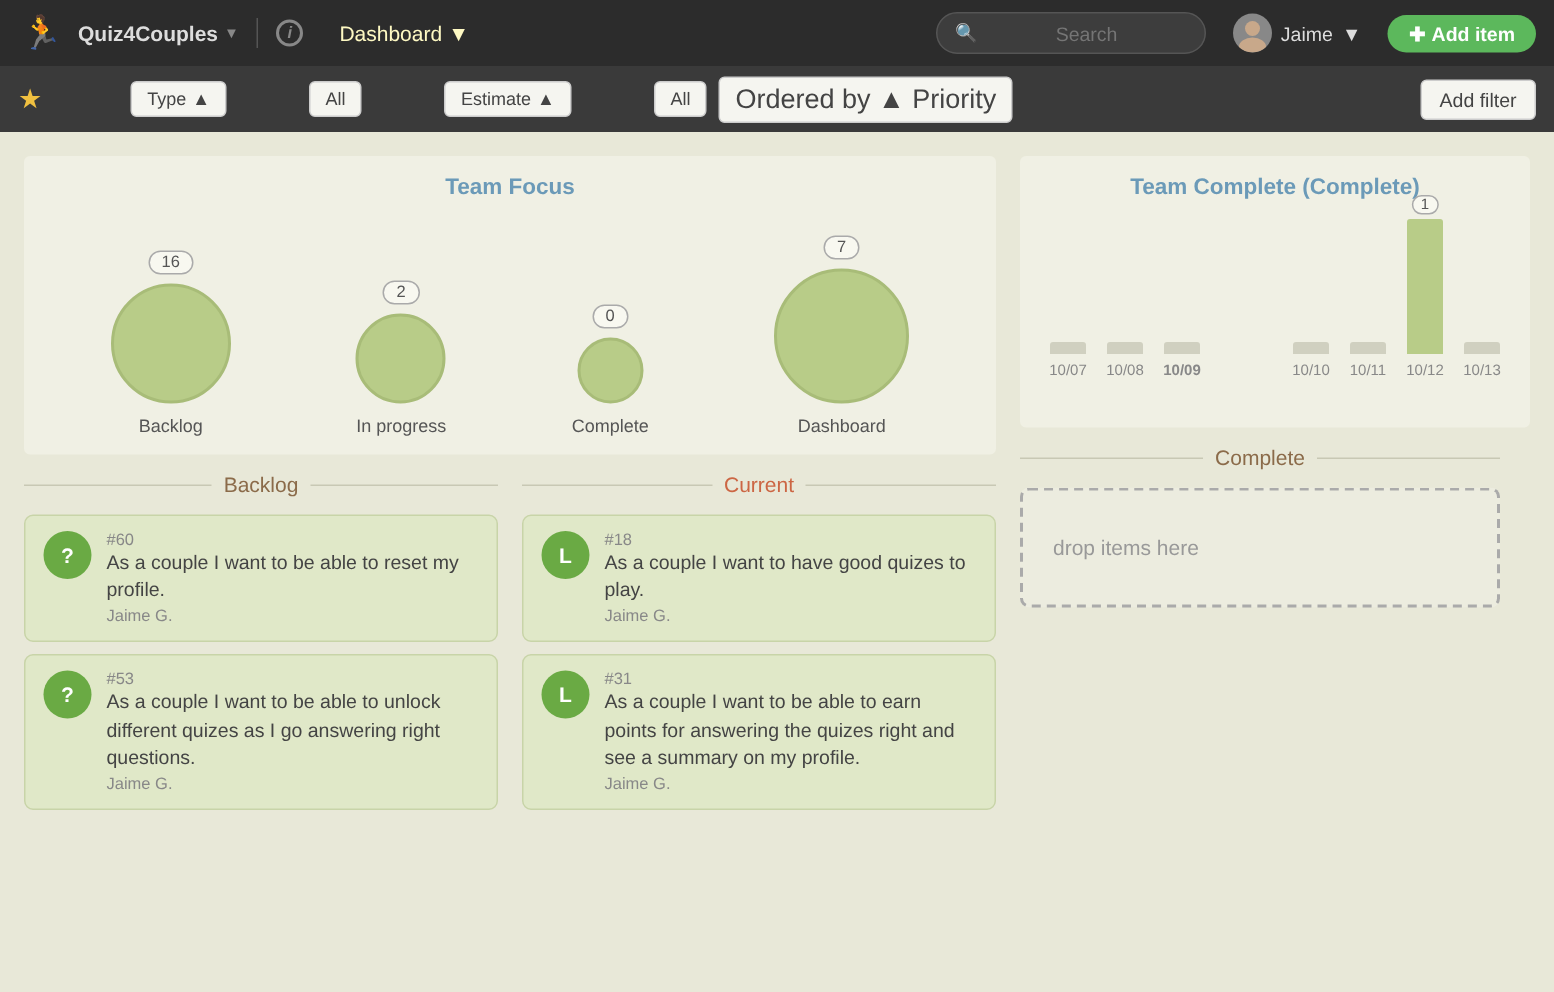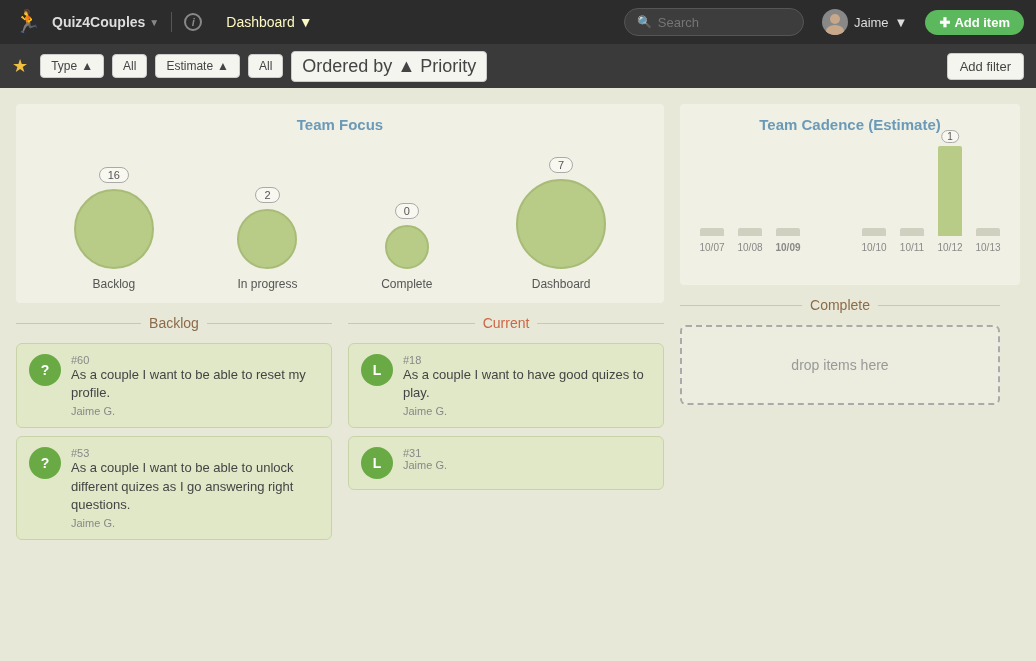--- a/index.html
+++ b/index.html
@@ -34,21 +34,21 @@
       background: #3d3d3d;
       border: 1px solid #555;
       border-radius: 16px;
       display: flex; align-items: center;
       padding: 0 12px;
       width: 180px; height: 28px;
       gap: 6px;
     }
     .header-search input {
       background: transparent; border: none; outline: none;
-      color: #ccc; font-size: 13px; width: 100%;
+      color: #ccc; font-size: 13px; width: 100%; text-align: center;
     }
     .header-user {
       display: flex; align-items: center; gap: 6px;
       color: #ddd; font-size: 13px; margin-left: 10px;
     }
     .avatar {
       width: 26px; height: 26px; border-radius: 50%;
       background: #888;
       overflow: hidden; display: flex; align-items: center; justify-content: center;
       font-size: 11px; color: white;
@@ -75,21 +75,21 @@
       margin-right: 4px;
     }
     .filter-btn {
       background: #f5f5f0;
       border: 1px solid #ccc;
       border-radius: 4px;
       padding: 4px 10px;
       font-size: 12px;
       color: #444;
       cursor: pointer;
-      display: flex; align-items: flex-start; gap: 4px;
+      display: flex; align-items: flex-start; gap: 4px; margin-left: 47px;
     }
     .ordered-by-btn {
       background: #f5f5f0;
       border: 1px solid #ccc;
       border-radius: 4px;
       padding: 4px 10px;
       font-size: 18px;
       color: #444;
       cursor: pointer;
     }
@@ -230,21 +230,20 @@
     .card-content { flex: 1; }
     .card-id { font-size: 11px; color: #888; }
     .card-text { font-size: 13px; color: #444; line-height: 1.4; margin-bottom: 3px; }
     .card-author { font-size: 11px; color: #888; }
 
     
     .drop-zone {
       border: 2px dashed #aaa;
       border-radius: 6px;
       padding: 30px 20px;
-      text-align: center;
       color: #999;
       font-size: 14px;
       background: rgba(255,255,255,0.2);
     }
 
     
     .complete-column {
       width: 320px;
       display: flex;
       flex-direction: column;
@@ -406,34 +405,35 @@
       <div class="card-id">#18</div>
       <div class="card-text">As a couple I want to have good quizes to play.</div>
       <div class="card-author">Jaime G.</div>
     </div>
   </div>
             <div style="height: 8px;"></div>
             <div class="card">
     <div class="card-icon">L</div>
     <div class="card-content">
       <div class="card-id">#31</div>
+      <div class="card-text">As a couple I want to be able to earn points for answering the quizes right and see a summary on my profile.</div>
       <div class="card-author">Jaime G.</div>
     </div>
   </div>
             <div style="height: 8px;"></div>
           </div>
       </div>
 
     </div>
   </div>
 
   <div class="right-panel">
 
     <div class="team-cadence">
-      <div class="cadence-title">Team Cadence (Estimate)</div>
+      <div class="cadence-title">Team Complete (Complete)</div>
       <div class="cadence-chart" id="cadence-chart-container">
       <div class="chart-bar-group" style="justify-content: space-between;">
             <div class="chart-bar dim" style="height: 8px;"></div>
             <div class="chart-date">10/07</div>
           </div>
           <div class="chart-bar-group" style="justify-content: flex-end;">
             <div class="chart-bar dim" style="height: 8px;"></div>
             <div class="chart-date">10/08</div>
           </div>
           <div class="chart-bar-group" style="justify-content: flex-end; font-weight: bold;">

